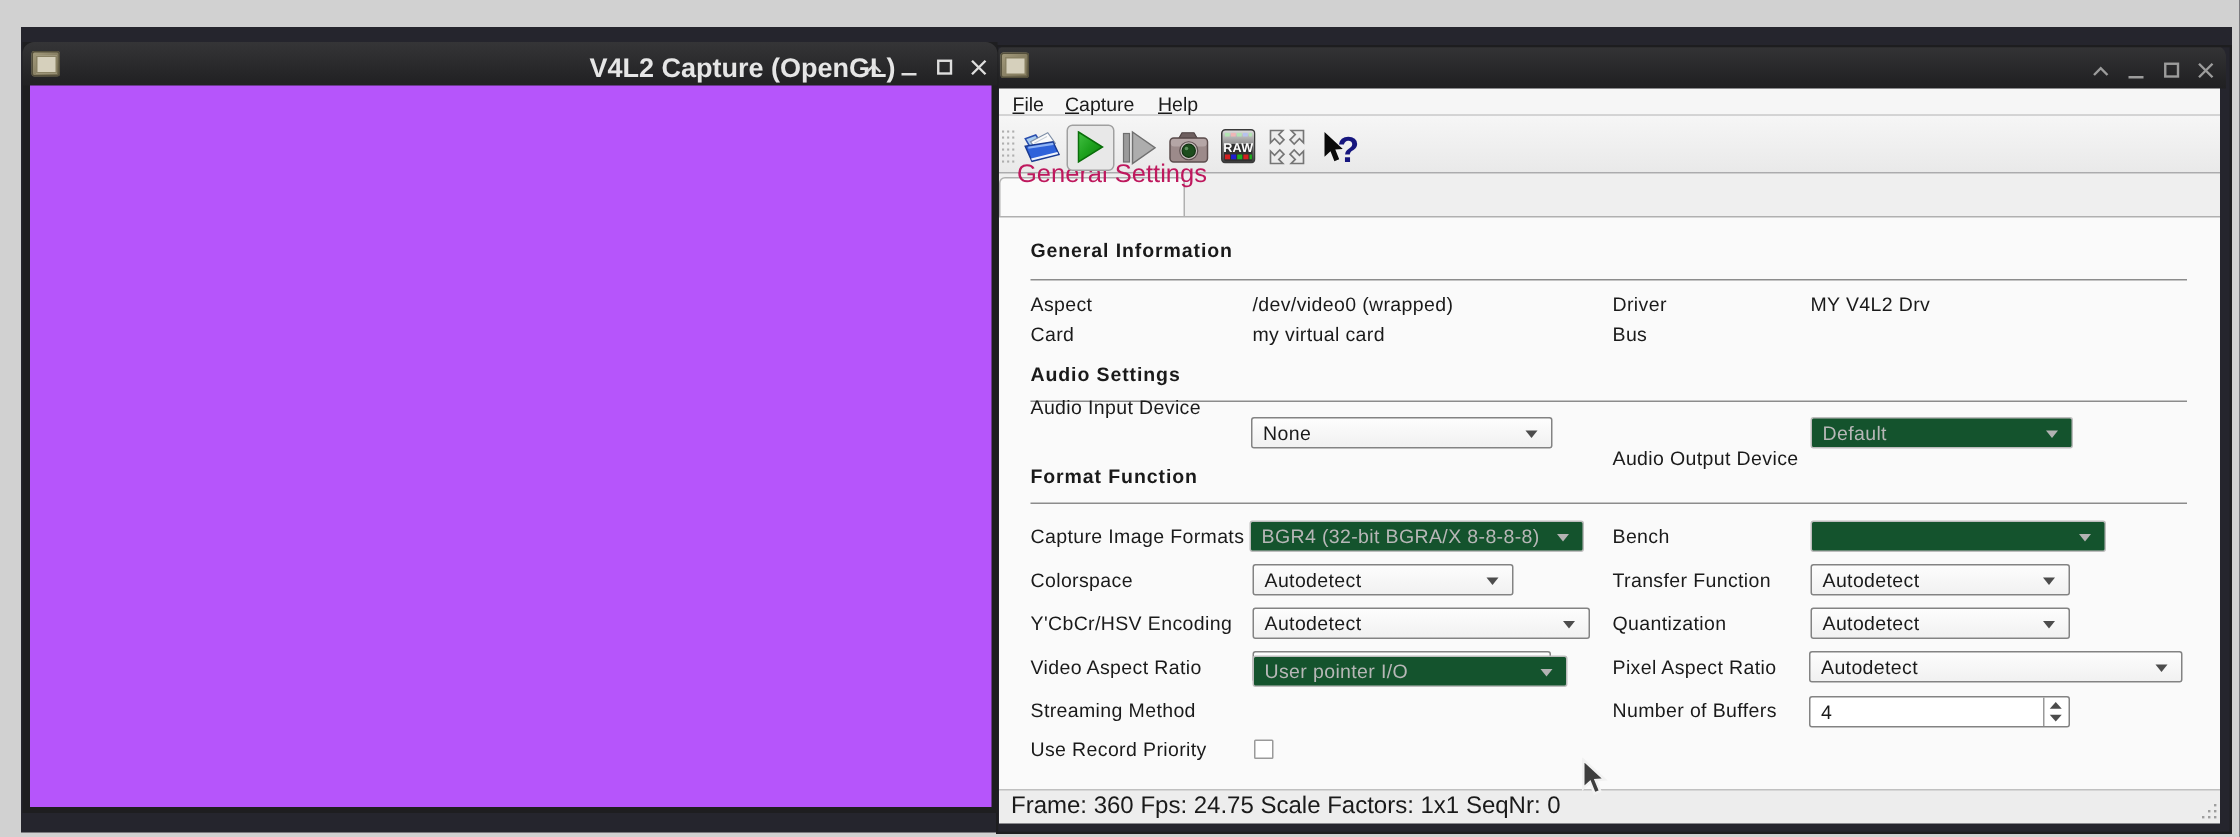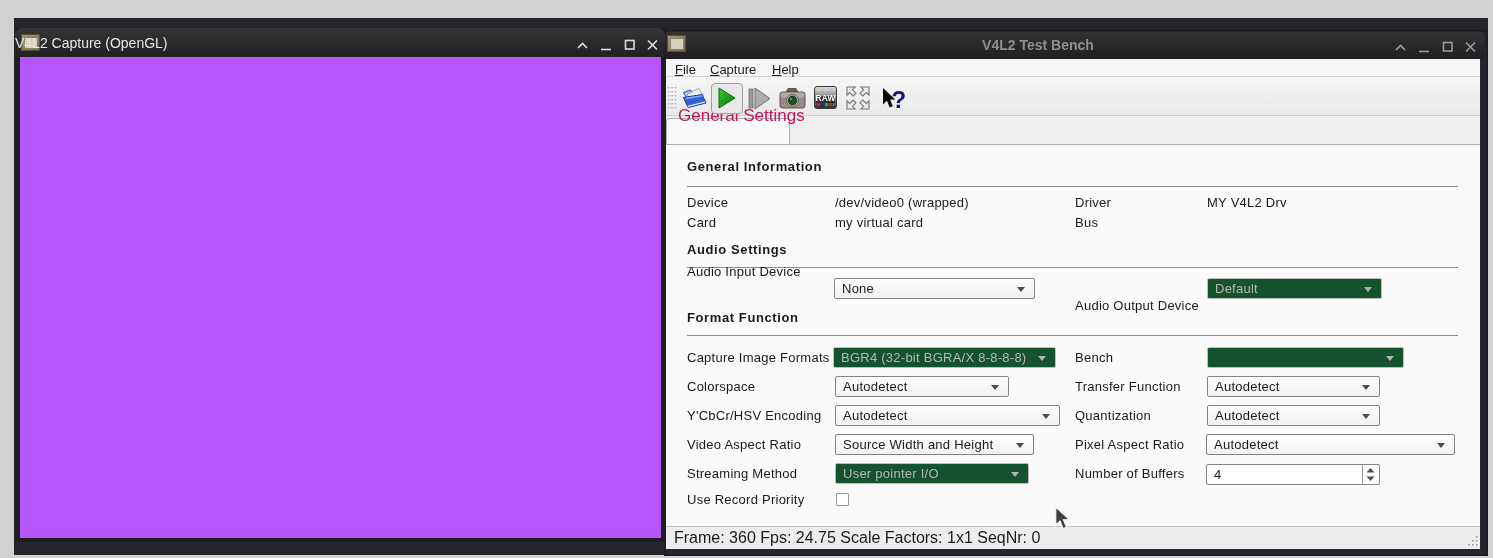--- a/index.html
+++ b/index.html
@@ -18,40 +18,39 @@
 #rtabbar{position:absolute;left:1.5px;top:86px;width:814px;height:27.5px;background:#efefef;}
 #rtab{position:absolute;left:1.5px;top:87.5px;width:124px;height:26.5px;background:#fafafa;border:1px solid #b0b0b0;border-bottom:none;border-radius:4px 4px 0 0;box-sizing:border-box;}
 #rtabtext{position:absolute;left:14px;top:76px;font-size:17px;color:#be185d;}
 #rpane{position:absolute;left:1.5px;top:113.5px;width:814px;height:382px;background:#fafafa;border-top:1px solid #b0b0b0;box-sizing:border-box;}
 #rstatus{position:absolute;left:1.5px;top:495.5px;width:814px;height:23.5px;background:#ededed;border-top:1px solid #c0c0c0;box-sizing:border-box;}
 #rstatustext{position:absolute;left:10px;top:499px;font-size:16px;color:#1a1a1a;}
 #rwinframe{position:absolute;left:0;top:0;width:824px;height:526px;box-shadow:inset 0 0 0 1.5px #1d1d1f;pointer-events:none;}
 
 #lwin{position:absolute;left:15px;top:28px;width:650px;height:514px;background:#1e1e20;}
 #ltb{position:absolute;left:0;top:0;width:650px;height:29px;background:linear-gradient(#353537,#242426 80%,#212123);border-radius:8px 8px 0 0;}
-#ltitle{position:absolute;left:0px;top:6.5px;width:582px;text-align:left;font-size:14px;font-weight:normal;color:#e6e6e6;}
+#ltitle{position:absolute;left:0px;top:6.5px;width:582px;text-align:right;font-size:18px;font-weight:bold;color:#e6e6e6;}
 #lcontent{position:absolute;left:5px;top:28.5px;width:640.5px;height:481.5px;background:#b655fb;}
 
 .lbl{position:absolute;font-size:13px;line-height:18px;color:#1a1a1a;white-space:nowrap;letter-spacing:0.25px;}
 .bold{font-weight:bold;letter-spacing:0.6px;}
 .rule{position:absolute;left:687px;width:771px;height:1px;background:#8c8c8c;}
 .combo{position:absolute;height:21px;border:1px solid #838383;border-radius:2px;background:linear-gradient(#fdfdfd,#f1f1f1);box-sizing:border-box;font-size:13px;color:#1a1a1a;line-height:19px;padding-left:7px;white-space:nowrap;overflow:hidden;letter-spacing:0.25px;}
 .combo .arr{position:absolute;right:9px;top:8px;width:0;height:0;border-left:4.5px solid transparent;border-right:4.5px solid transparent;border-top:5px solid #4c4c4c;}
 .combo.dis{border-color:#bdbdbd;background:#14532d;color:#b7b7b7;}
 .combo.dis .arr{border-top-color:#b3b3b3;}
 .spin{position:absolute;height:21px;border:1px solid #838383;border-radius:2px;background:#fff;box-sizing:border-box;font-size:13px;color:#1a1a1a;line-height:19px;padding-left:7px;}
 .spinbtn{position:absolute;right:0;top:0;width:16px;height:19px;border-left:1px solid #9a9a9a;}
 .cbx{position:absolute;width:13px;height:13px;background:#fff;border:1px solid #9a9a9a;border-radius:1px;box-sizing:border-box;}
 </style></head><body>
 <div id="backdrop"></div>
 
 <div id="rwin">
   <div id="rtb"></div>
   <div class="ricon"></div>
-  <div id="rtitle">V4L2 Test Bench</div>
   <svg class="abs" style="left:725px;top:0;width:95px;height:29px" viewBox="0 0 95 29">
     <g stroke="#9c9c9c" stroke-width="1.6" fill="none">
       <path d="M7 20 L11.5 15.5 L16 20"></path>
       <path d="M30 21.5 L40 21.5"></path>
       <rect x="54.5" y="12.5" width="8.5" height="8.5"></rect>
       <path d="M77 12.5 L86 21.5 M86 12.5 L77 21.5"></path>
     </g>
   </svg>
   <div id="rmenubar"></div>
   <div class="mitem" style="left:11px;"><u>F</u>ile</div>
@@ -171,21 +170,21 @@
 
   <svg class="abs" style="left:882px;top:87px;width:24px;height:26px" viewBox="0 0 24 26">
     <path d="M1 1 L1 17.5 L5 13.8 L7.6 20.5 L10.8 19.2 L8.2 12.7 L13.2 12.4 Z" fill="#0a0a0a"></path>
     <text x="9.5" y="21" font-family="Liberation Sans,sans-serif" font-size="24" font-weight="bold" fill="#16167e">?</text>
   </svg>
 </div>
 
 <div id="form">
   <div class="lbl bold" style="left:687px;top:158px;">General Information</div>
   <div class="rule" style="top:186px;"></div>
-  <div class="lbl" style="left:687px;top:193.5px;">Device</div>
+  <div class="lbl" style="left:687px;top:193.5px;">Aspect</div>
   <div class="lbl" style="left:835px;top:193.5px;">/dev/video0 (wrapped)</div>
   <div class="lbl" style="left:1075px;top:193.5px;">Driver</div>
   <div class="lbl" style="left:1207px;top:193.5px;">MY V4L2 Drv</div>
   <div class="lbl" style="left:687px;top:213.5px;">Card</div>
   <div class="lbl" style="left:835px;top:213.5px;">my virtual card</div>
   <div class="lbl" style="left:1075px;top:213.5px;">Bus</div>
   <div class="lbl bold" style="left:687px;top:240.5px;">Audio Settings</div>
   <div class="rule" style="top:267px;"></div>
   <div class="lbl" style="left:687px;top:263px;">Audio Input Device</div>
   <div class="combo" style="left:834px;top:278px;width:201px;">None<span class="arr"></span></div>
@@ -205,21 +204,21 @@
   <div class="combo" style="left:1207px;top:376px;width:173px;">Autodetect<span class="arr"></span></div>
   <div class="lbl" style="left:687px;top:406.5px;">Y'CbCr/HSV Encoding</div>
   <div class="combo" style="left:835px;top:405px;width:225px;">Autodetect<span class="arr"></span></div>
   <div class="lbl" style="left:1075px;top:406.5px;">Quantization</div>
   <div class="combo" style="left:1207px;top:405px;width:173px;">Autodetect<span class="arr"></span></div>
   <div class="lbl" style="left:687px;top:435.5px;">Video Aspect Ratio</div>
   <div class="combo" style="left:835px;top:434px;width:199px;">Source Width and Height<span class="arr"></span></div>
   <div class="lbl" style="left:1075px;top:435.5px;">Pixel Aspect Ratio</div>
   <div class="combo" style="left:1206px;top:434px;width:249px;">Autodetect<span class="arr"></span></div>
   <div class="lbl" style="left:687px;top:464.5px;">Streaming Method</div>
-  <div class="combo dis" style="left:835px;top:463px;width:194px;">User pointer I/O<span class="arr"></span></div>
+  <div class="combo dis" style="left:835px;top:437px;width:210px;">User pointer I/O<span class="arr"></span></div>
   <div class="lbl" style="left:1075px;top:464.5px;">Number of Buffers</div>
   <div class="spin" style="left:1206px;top:464px;width:174px;">4
     <span class="spinbtn"></span>
     <svg class="abs" style="right:3px;top:2px;width:11px;height:15px" viewBox="0 0 11 15">
       <path d="M1.5 5.5 L5.5 1 L9.5 5.5 Z" fill="#4c4c4c"></path>
       <path d="M1.5 9.5 L5.5 14 L9.5 9.5 Z" fill="#4c4c4c"></path>
     </svg>
   </div>
   <div class="lbl" style="left:687px;top:490.5px;">Use Record Priority</div>
   <div class="cbx" style="left:836px;top:493px;"></div>

